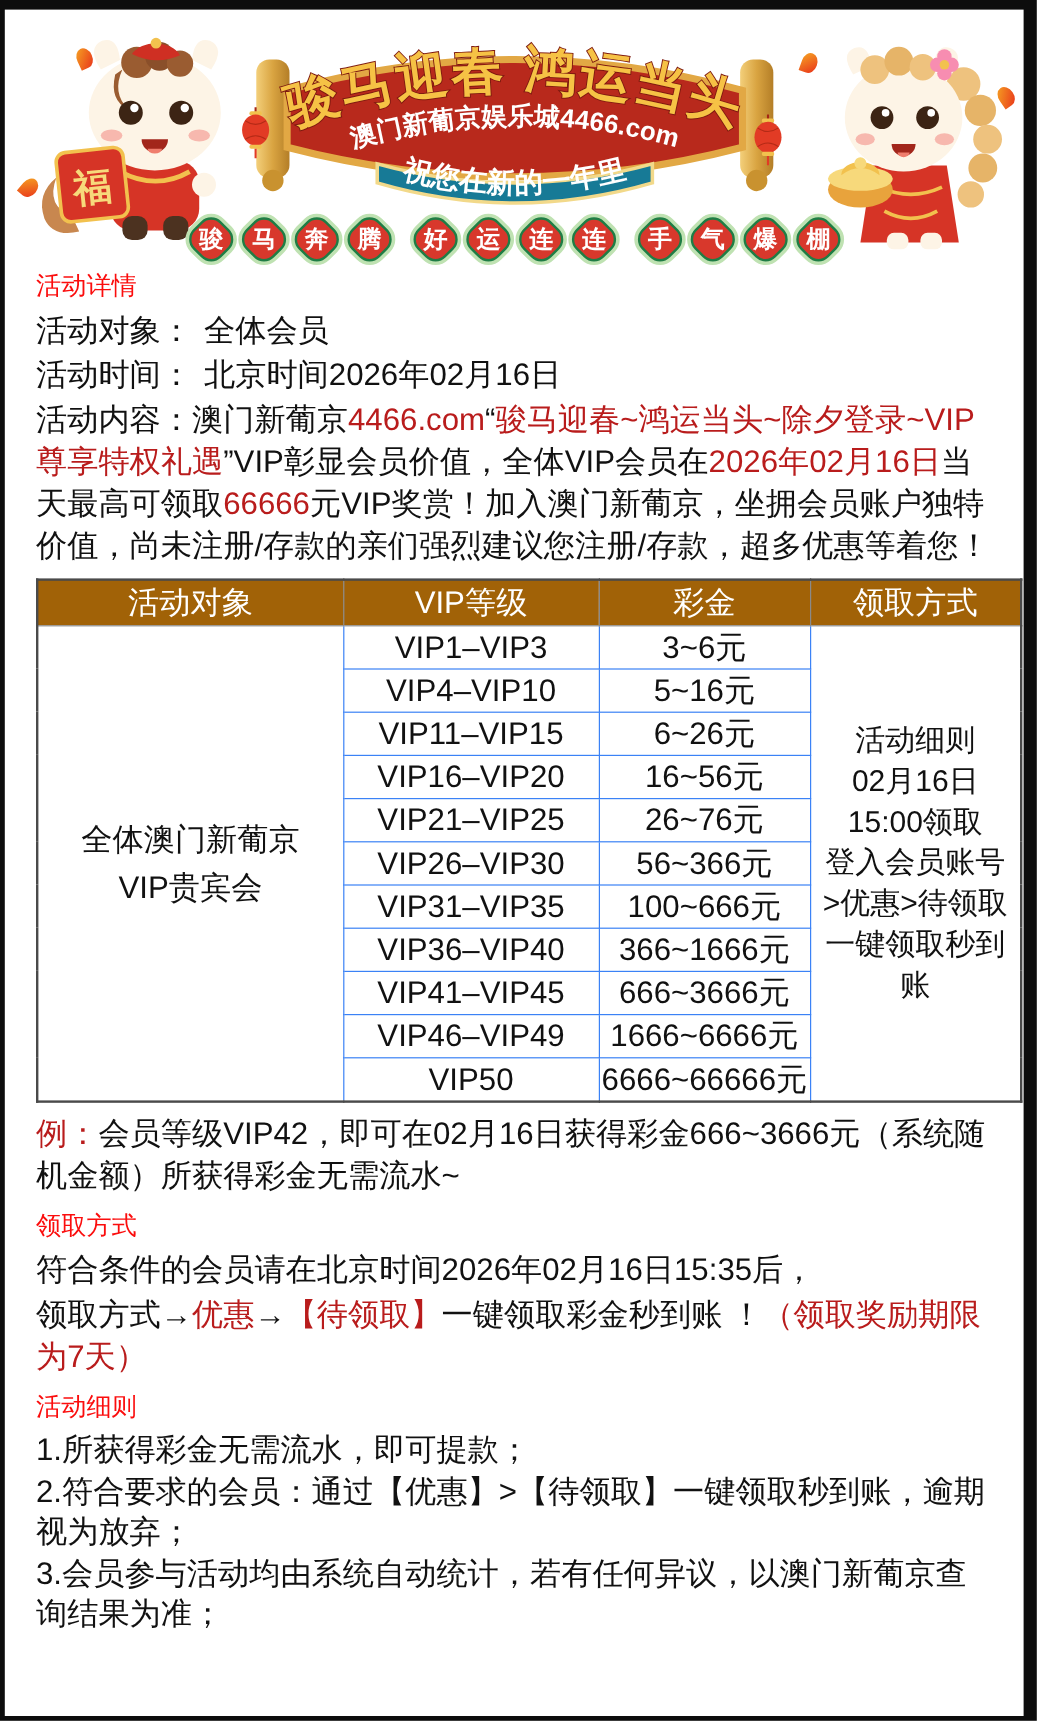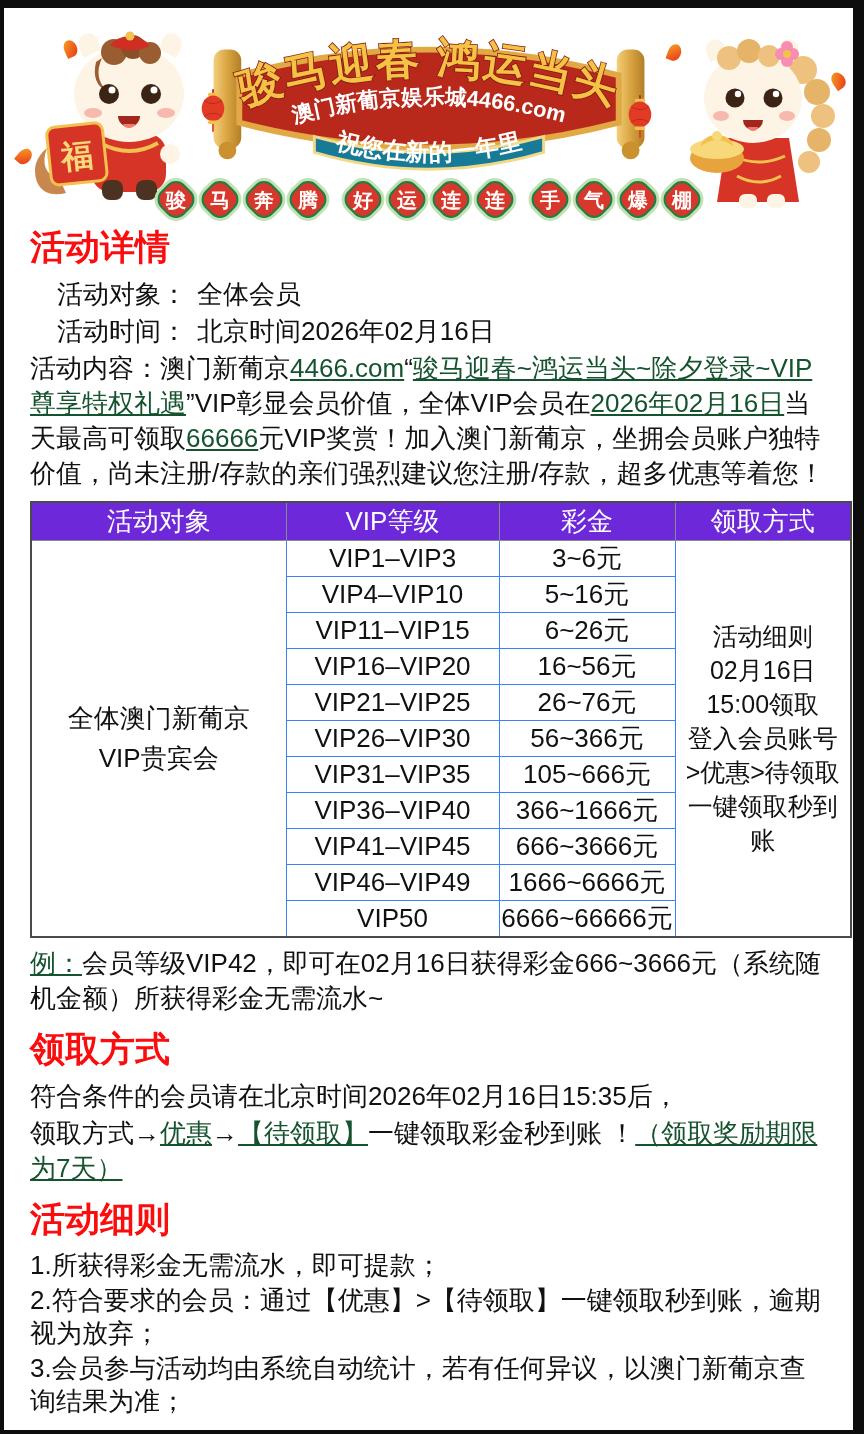--- a/index.html
+++ b/index.html
@@ -30,34 +30,34 @@
     background:#d8382c; border:2px solid #1f7d45;
     box-shadow:0 0 0 3px #bfe2b2;
     transform:rotate(45deg);
     display:flex; align-items:center; justify-content:center;
     margin:3px;
   }
   .badge.group-gap { margin-left:14px; }
   .badge span { transform:rotate(-45deg); color:#fff; font-weight:bold; font-size:20px; line-height:1; }
   
   .content { padding:0 26px; color:#111; font-size:26px; }
-  .section-heading { color:#fb0d0d; font-size:35px; font-weight:bold; margin:10px 0 6px; }
+  .section-heading { color:#fb0d0d; font-size:21px; font-weight:normal; margin:10px 0 6px; }
   .content p { margin:0 0 2px; line-height:35px; word-break:break-all; }
-  .red { color:#14532d;text-decoration:underline; }
-  .para-label { color:#111;margin-left:27px; }
+  .red { color:#b91c1c; }
+  .para-label { color:#111; }
   .value-gap { display:inline-block; width:10px; }
   
   table.vip-table {
     border-collapse:collapse; table-layout:fixed;
     width:820px; margin:10px auto 8px; border:2px solid #4a4a4a;
     font-size:26px; color:#111; text-align:center;
   }
   .vip-table col.c1{width:255px}.vip-table col.c2{width:213px}.vip-table col.c3{width:176px}.vip-table col.c4{width:176px}
   .vip-table th {
-    background:#6d28d9; color:#fff; font-weight:normal; font-size:26px;
+    background:#a16207; color:#fff; font-weight:normal; font-size:26px;
     height:38px; border:1px solid #8a8a8a; padding:0;
   }
   .vip-table td { border:1px solid #3b82f6; height:35px; padding:0; }
   .vip-table .target-cell div { line-height:40px; }
   .vip-table .claim-cell { font-size:25px; }
   .vip-table .claim-cell div { line-height:34px; }
   
   .rules p { line-height:33px; }
 </style>
 </head>
@@ -286,21 +286,21 @@
           <tr>
             <td>VIP21–VIP25</td>
             <td>26~76元</td>
           </tr>
           <tr>
             <td>VIP26–VIP30</td>
             <td>56~366元</td>
           </tr>
           <tr>
             <td>VIP31–VIP35</td>
-            <td>105~666元</td>
+            <td>100~666元</td>
           </tr>
           <tr>
             <td>VIP36–VIP40</td>
             <td>366~1666元</td>
           </tr>
           <tr>
             <td>VIP41–VIP45</td>
             <td>666~3666元</td>
           </tr>
           <tr>

